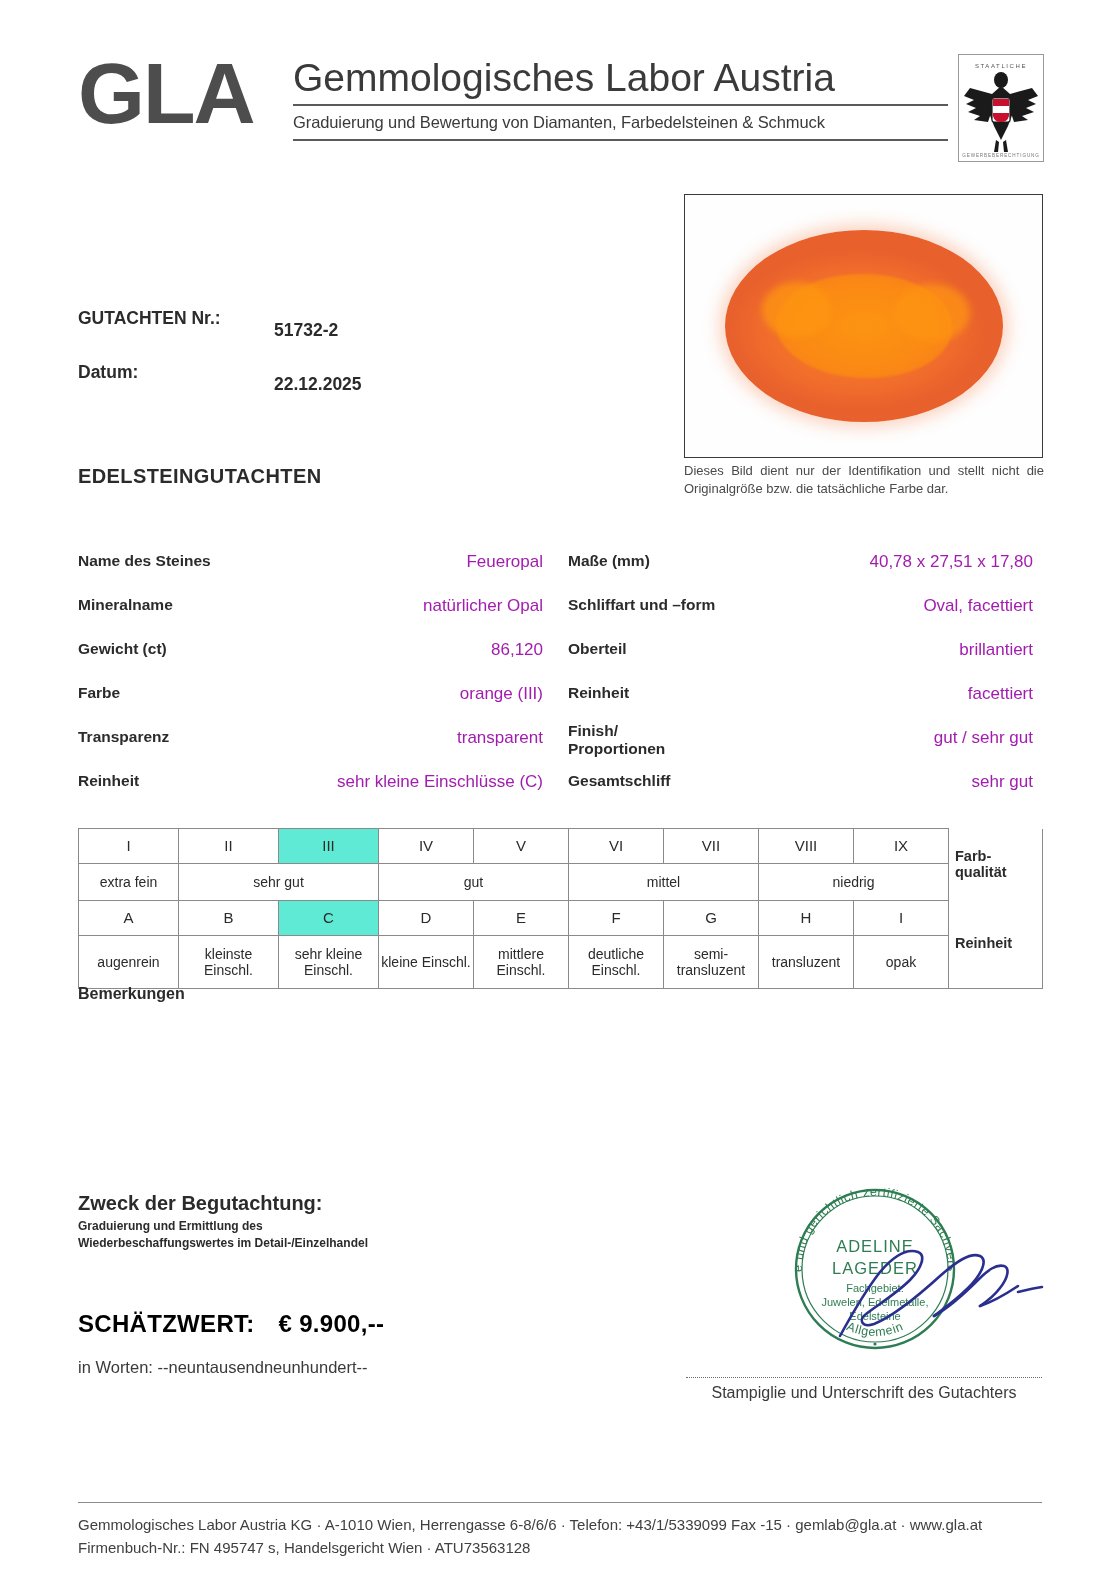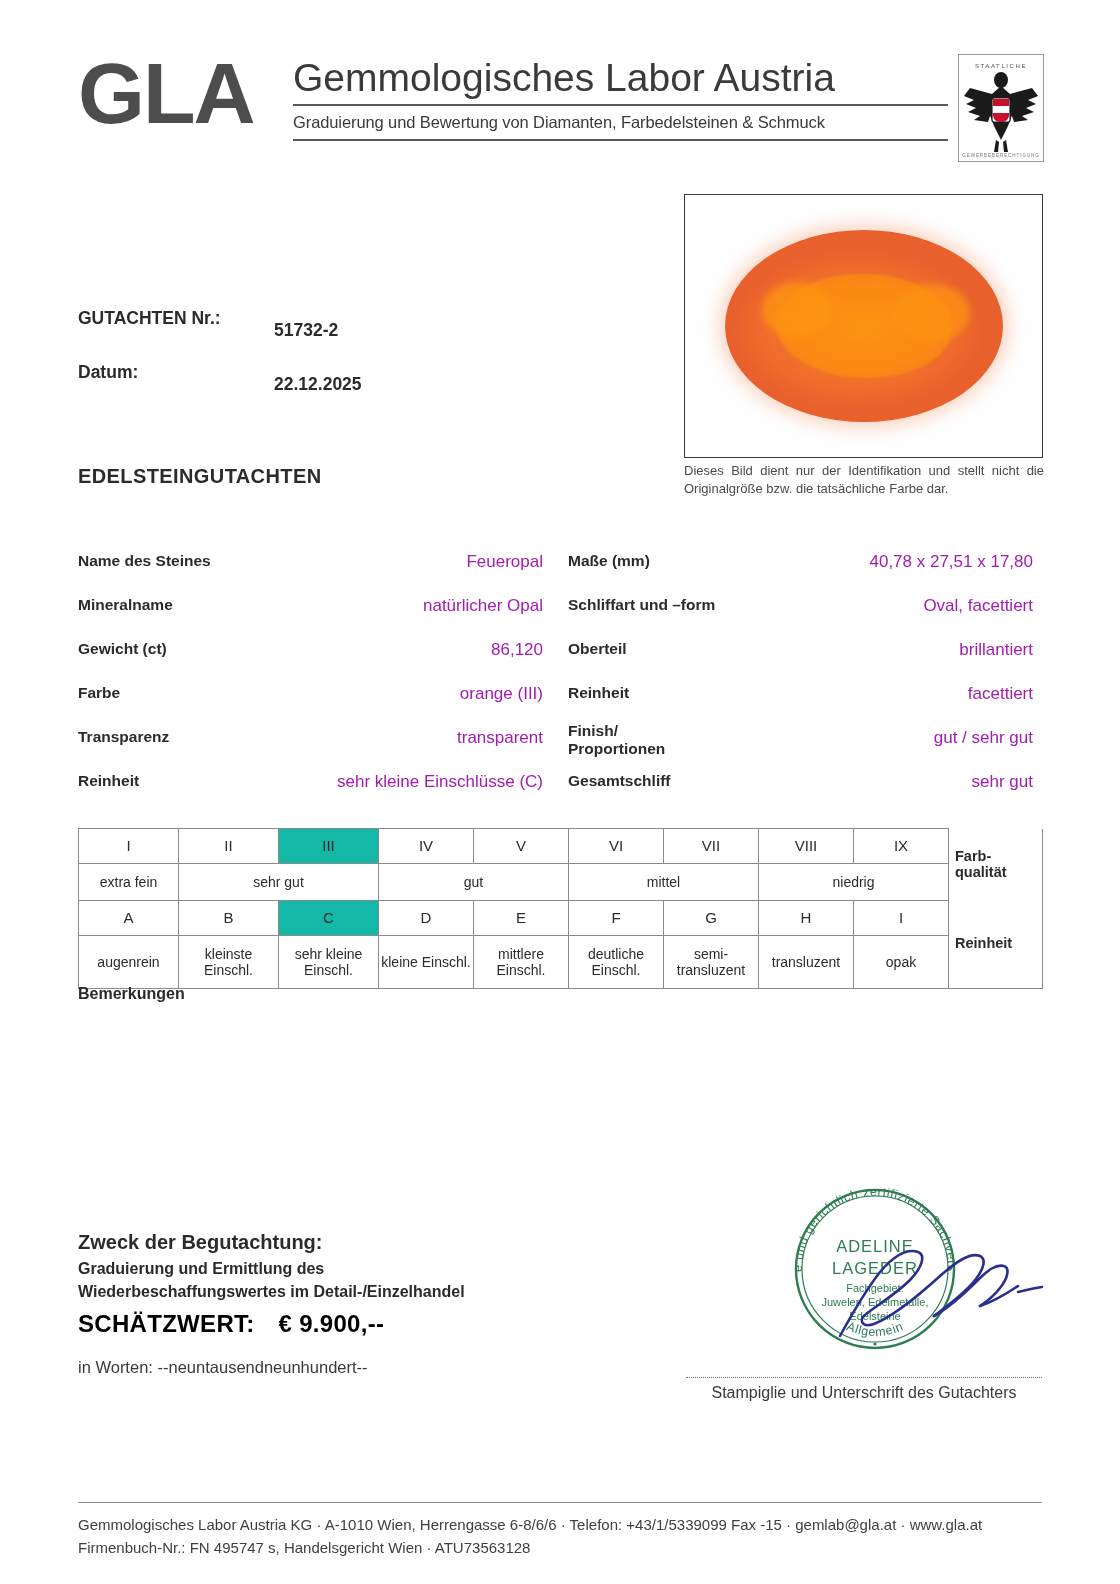--- a/index.html
+++ b/index.html
@@ -222,21 +222,21 @@
     border: 1px solid #8a8a8a;
     text-align: center;
     font-size: 14.5px;
     color: #2b2b2b;
     padding: 3px 1px;
     line-height: 1.15;
     background: #ffffff;
   }
   .grade-table td.sym { height: 28px; font-size: 15px; }
   .grade-table td.desc { height: 30px; font-size: 14px; }
-  .grade-table td.hl { background: #14b8a6; }
+  .grade-table td.hl { background: #5eead4; }
   .grade-table td.axis {
     border-top: none;
     border-bottom: 1px solid #8a8a8a;
     border-left: 1px solid #8a8a8a;
     border-right: 1px solid #8a8a8a;
     font-weight: bold;
     font-size: 14.5px;
     vertical-align: middle;
     text-align: left;
     padding-left: 6px;
@@ -253,31 +253,31 @@
     top: 985px;
     font-size: 16px;
     font-weight: bold;
     color: #2b2b2b;
   }
 
   
   .purpose {
     position: absolute;
     left: 78px;
-    top: 1231px;
+    top: 1192px;
     width: 520px;
   }
   .purpose-title {
     font-size: 20px;
     font-weight: bold;
     color: #2b2b2b;
     margin-bottom: 3px;
   }
   .purpose-line {
-    font-size: 16px;
+    font-size: 12px;
     font-weight: bold;
     color: #2b2b2b;
     line-height: 1.45;
   }
   .schaetzwert {
     position: absolute;
     left: 78px;
     top: 1310px;
     font-size: 24px;
     font-weight: bold;

